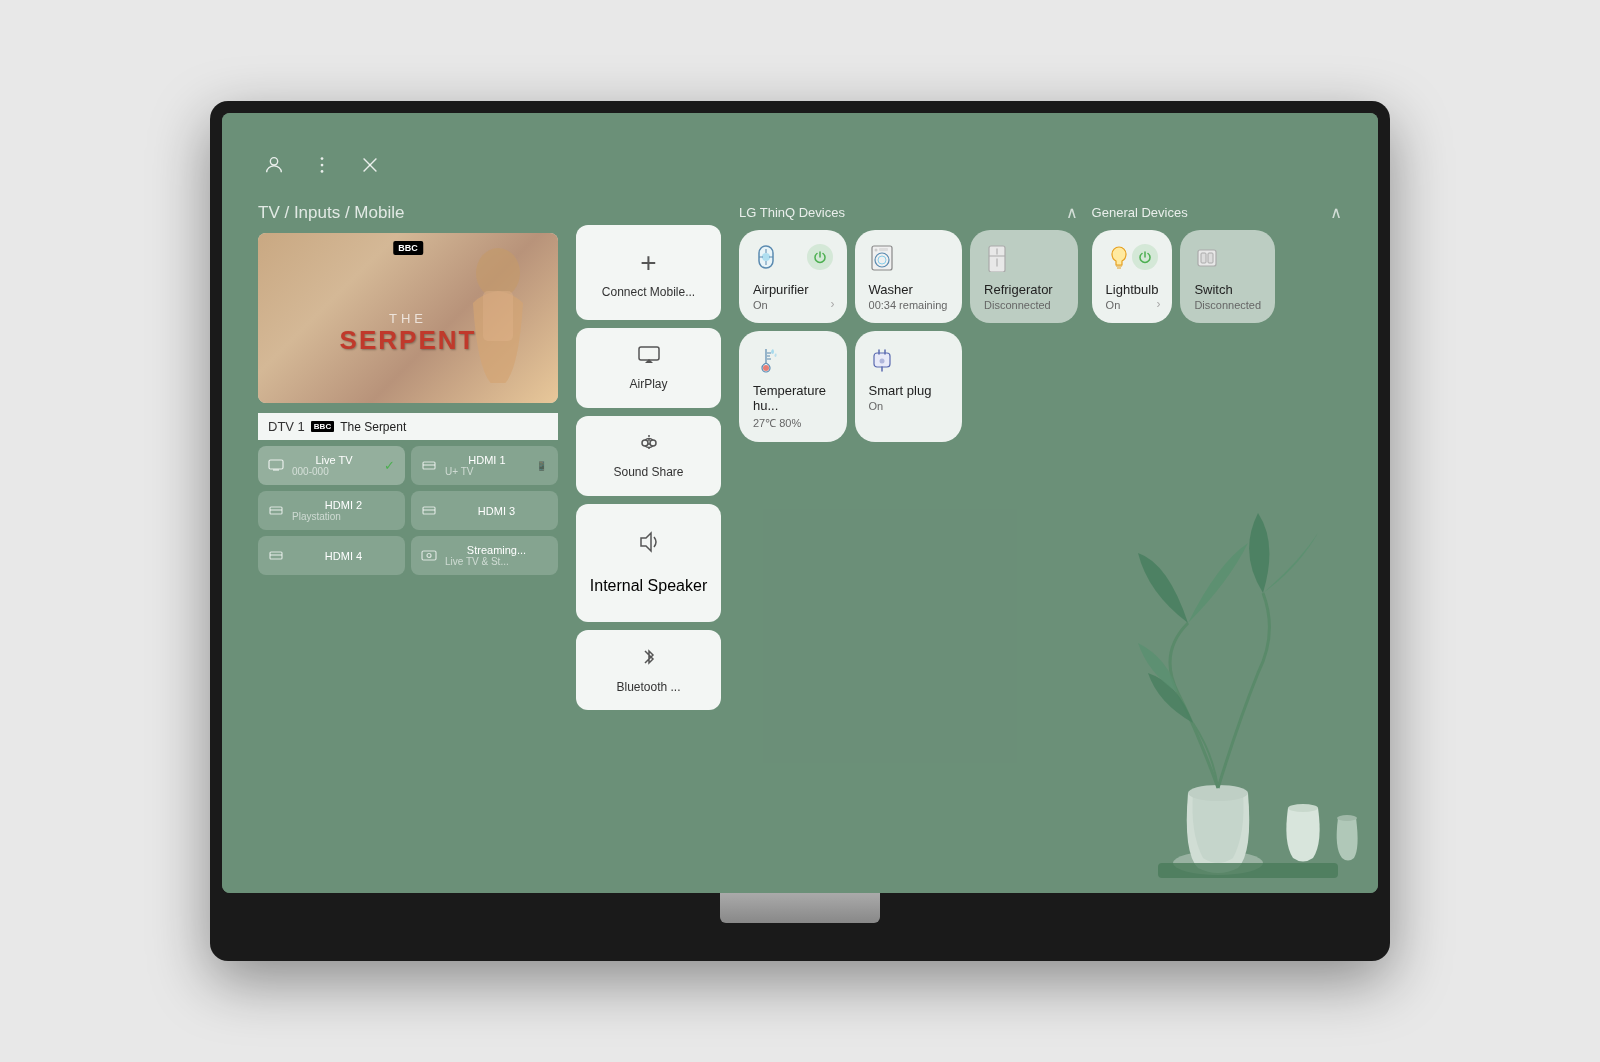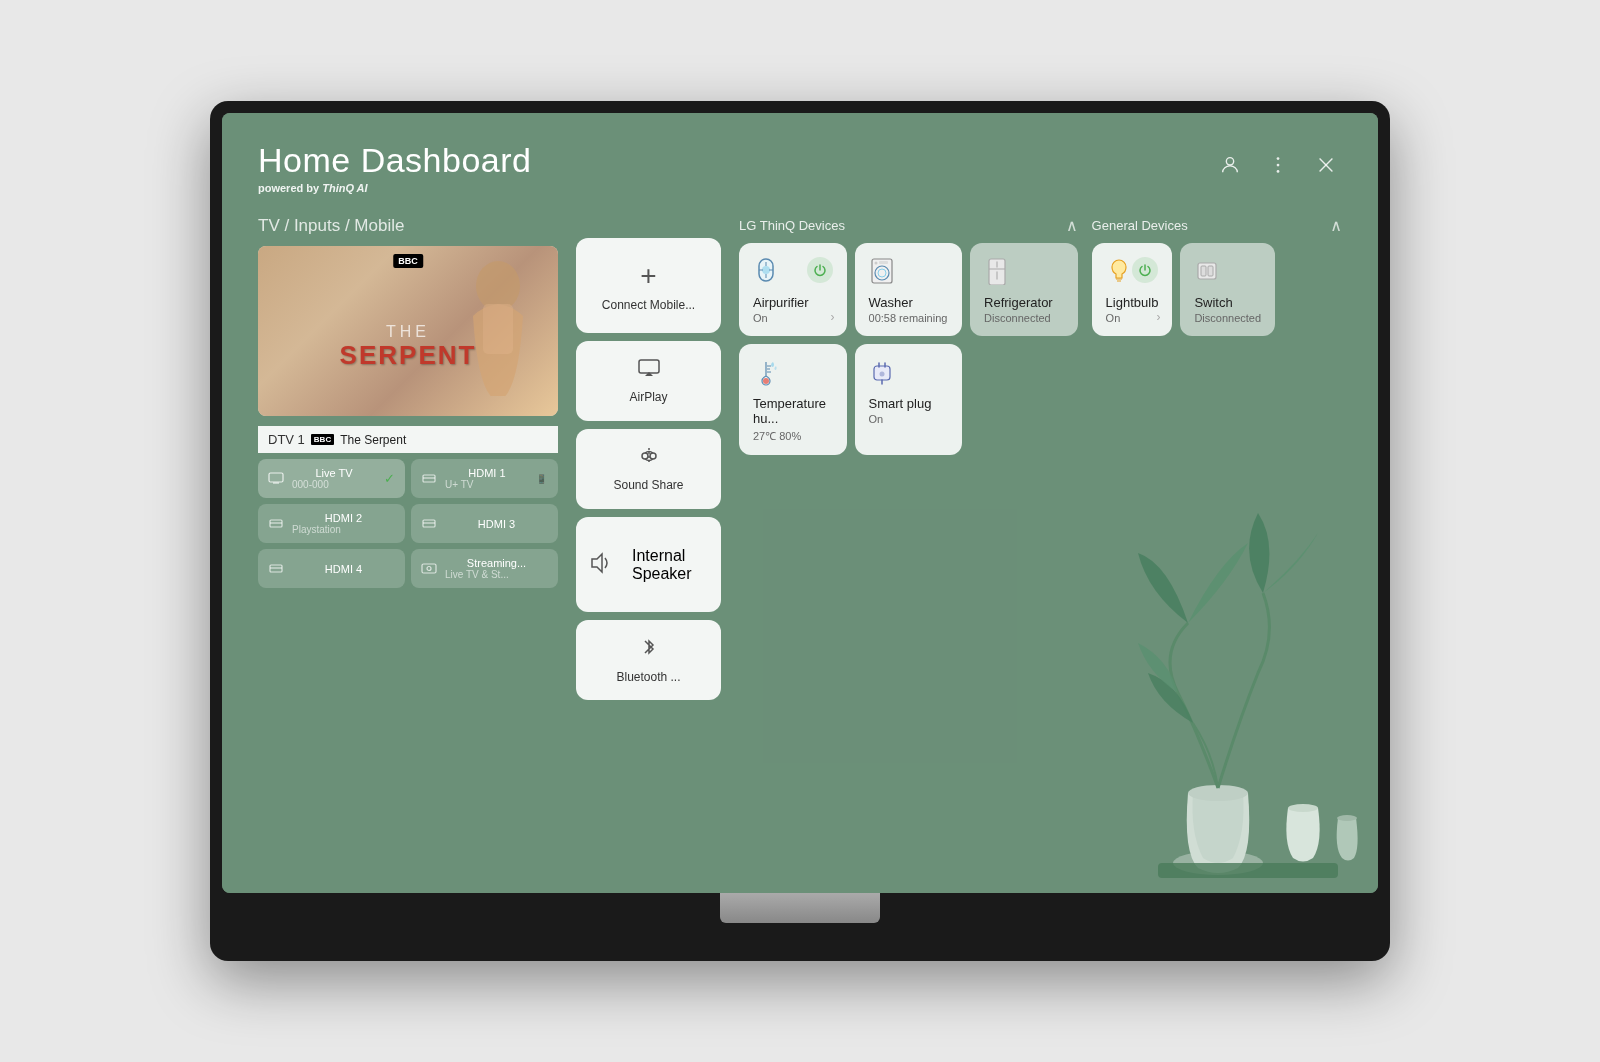--- a/index.html
+++ b/index.html
@@ -140,21 +140,21 @@
       flex-direction: column;
       align-items: center;
       justify-content: center;
       position: relative;
     }
     .show-title {
       text-align: center;
       line-height: 1.1;
     }
     .show-title .the {
-      font-size: 16px;
+      font-size: 13px;
       color: rgba(255,255,255,0.7);
       letter-spacing: 4px;
       margin-top: 30px;
     }
     .show-title .name {
       font-size: 26px;
       font-weight: 700;
       color: #c0392b;
       letter-spacing: 2px;
       text-shadow: 1px 1px 2px rgba(0,0,0,0.3);
@@ -253,25 +253,25 @@
       justify-content: center;
     }
     .connect-card .plus-icon { font-size: 28px; color: #555; font-weight: 200; }
     .connect-card .card-label { font-size: 12px; color: #333; text-align: center; }
 
     .speaker-card {
       background: rgba(255,255,255,0.92);
       border-radius: 12px;
       padding: 14px 12px;
       display: flex;
-      flex-direction: row;
+      flex-direction: column;
       align-items: center;
       gap: 20px;
       cursor: pointer;
-      height: 95px;
+      height: 118px;
       justify-content: center;
     }
 
     
     .right-panel {
       flex: 1;
       display: flex;
       flex-direction: row;
       gap: 14px;
       min-width: 0;
@@ -298,21 +298,21 @@
     }
 
     .device-grid {
       display: grid;
       grid-template-columns: repeat(3, 1fr);
       gap: 8px;
     }
 
     .device-card {
       background: rgba(255,255,255,0.88);
-      border-radius: 12px;
+      border-radius: 20px;
       padding: 14px 14px 12px;
       cursor: pointer;
       position: relative;
       min-height: 85px;
     }
     .device-card.disconnected { background: rgba(255,255,255,0.55); }
 
     .device-card-top {
       display: flex;
       align-items: flex-start;
@@ -384,27 +384,20 @@
           <path d="M20 15 Q15 50 25 65 Q35 72 45 65 Q55 50 50 15 Z" fill="#d8e5dc"></path>
           <ellipse cx="35" cy="15" rx="15" ry="4" fill="#c8d8cc"></ellipse>
           <path d="M70 25 Q66 55 74 65 Q80 70 86 65 Q92 55 88 25 Z" fill="#b0c8b8"></path>
           <ellipse cx="79" cy="25" rx="10" ry="3" fill="#a0b8a8"></ellipse>
         </svg>
       </div>
 
       <div class="content">
 
         <div class="header">
-          <div class="header-title-block">
-            <div class="header-title">Home Dashboard</div>
-            <div class="header-subtitle">
-              <span>powered by</span>
-              <span style="font-style:italic; font-weight:bold; color:rgba(255,255,255,0.9)">ThinQ AI</span>
-            </div>
-          </div>
           <div class="header-icons">
             <div class="header-icon-btn">
               <svg width="22" height="22" viewBox="0 0 24 24" fill="none" stroke="rgba(255,255,255,0.85)" stroke-width="1.5">
                 <circle cx="12" cy="8" r="4"></circle>
                 <path d="M4 20c0-4 3.6-7 8-7s8 3 8 7"></path>
               </svg>
             </div>
             <div class="header-icon-btn">
               <svg width="22" height="22" viewBox="0 0 24 24" fill="rgba(255,255,255,0.85)">
                 <circle cx="12" cy="5" r="1.5"></circle>
@@ -621,21 +614,21 @@
                       <svg width="26" height="28" viewBox="0 0 26 28" fill="none">
                         <rect x="3" y="2" width="20" height="24" rx="2" stroke="#888" stroke-width="1.2" fill="#f0f0f0"></rect>
                         <circle cx="13" cy="16" r="7" stroke="#5a8ab0" stroke-width="1.2" fill="none"></circle>
                         <circle cx="13" cy="16" r="4" stroke="#87ceeb" stroke-width="1" fill="none"></circle>
                         <circle cx="7" cy="6" r="1.5" fill="#ccc"></circle>
                         <rect x="10" y="4" width="9" height="3" rx="1" fill="#ddd"></rect>
                       </svg>
                     </div>
                   </div>
                   <div class="device-name">Washer</div>
-                  <div class="device-status">00:58 remaining</div>
+                  <div class="device-status">00:34 remaining</div>
                 </div>
 
                 <div class="device-card disconnected">
                   <div class="device-card-top">
                     <div>
                       <svg width="26" height="28" viewBox="0 0 26 28" fill="none">
                         <rect x="5" y="2" width="16" height="26" rx="2" stroke="#aaa" stroke-width="1.2" fill="#e8e8e8"></rect>
                         <line x1="5" y1="12" x2="21" y2="12" stroke="#aaa" stroke-width="1"></line>
                         <line x1="13" y1="5" x2="13" y2="10" stroke="#bbb" stroke-width="1.5" stroke-linecap="round"></line>
                         <line x1="13" y1="15" x2="13" y2="22" stroke="#bbb" stroke-width="1.5" stroke-linecap="round"></line>

